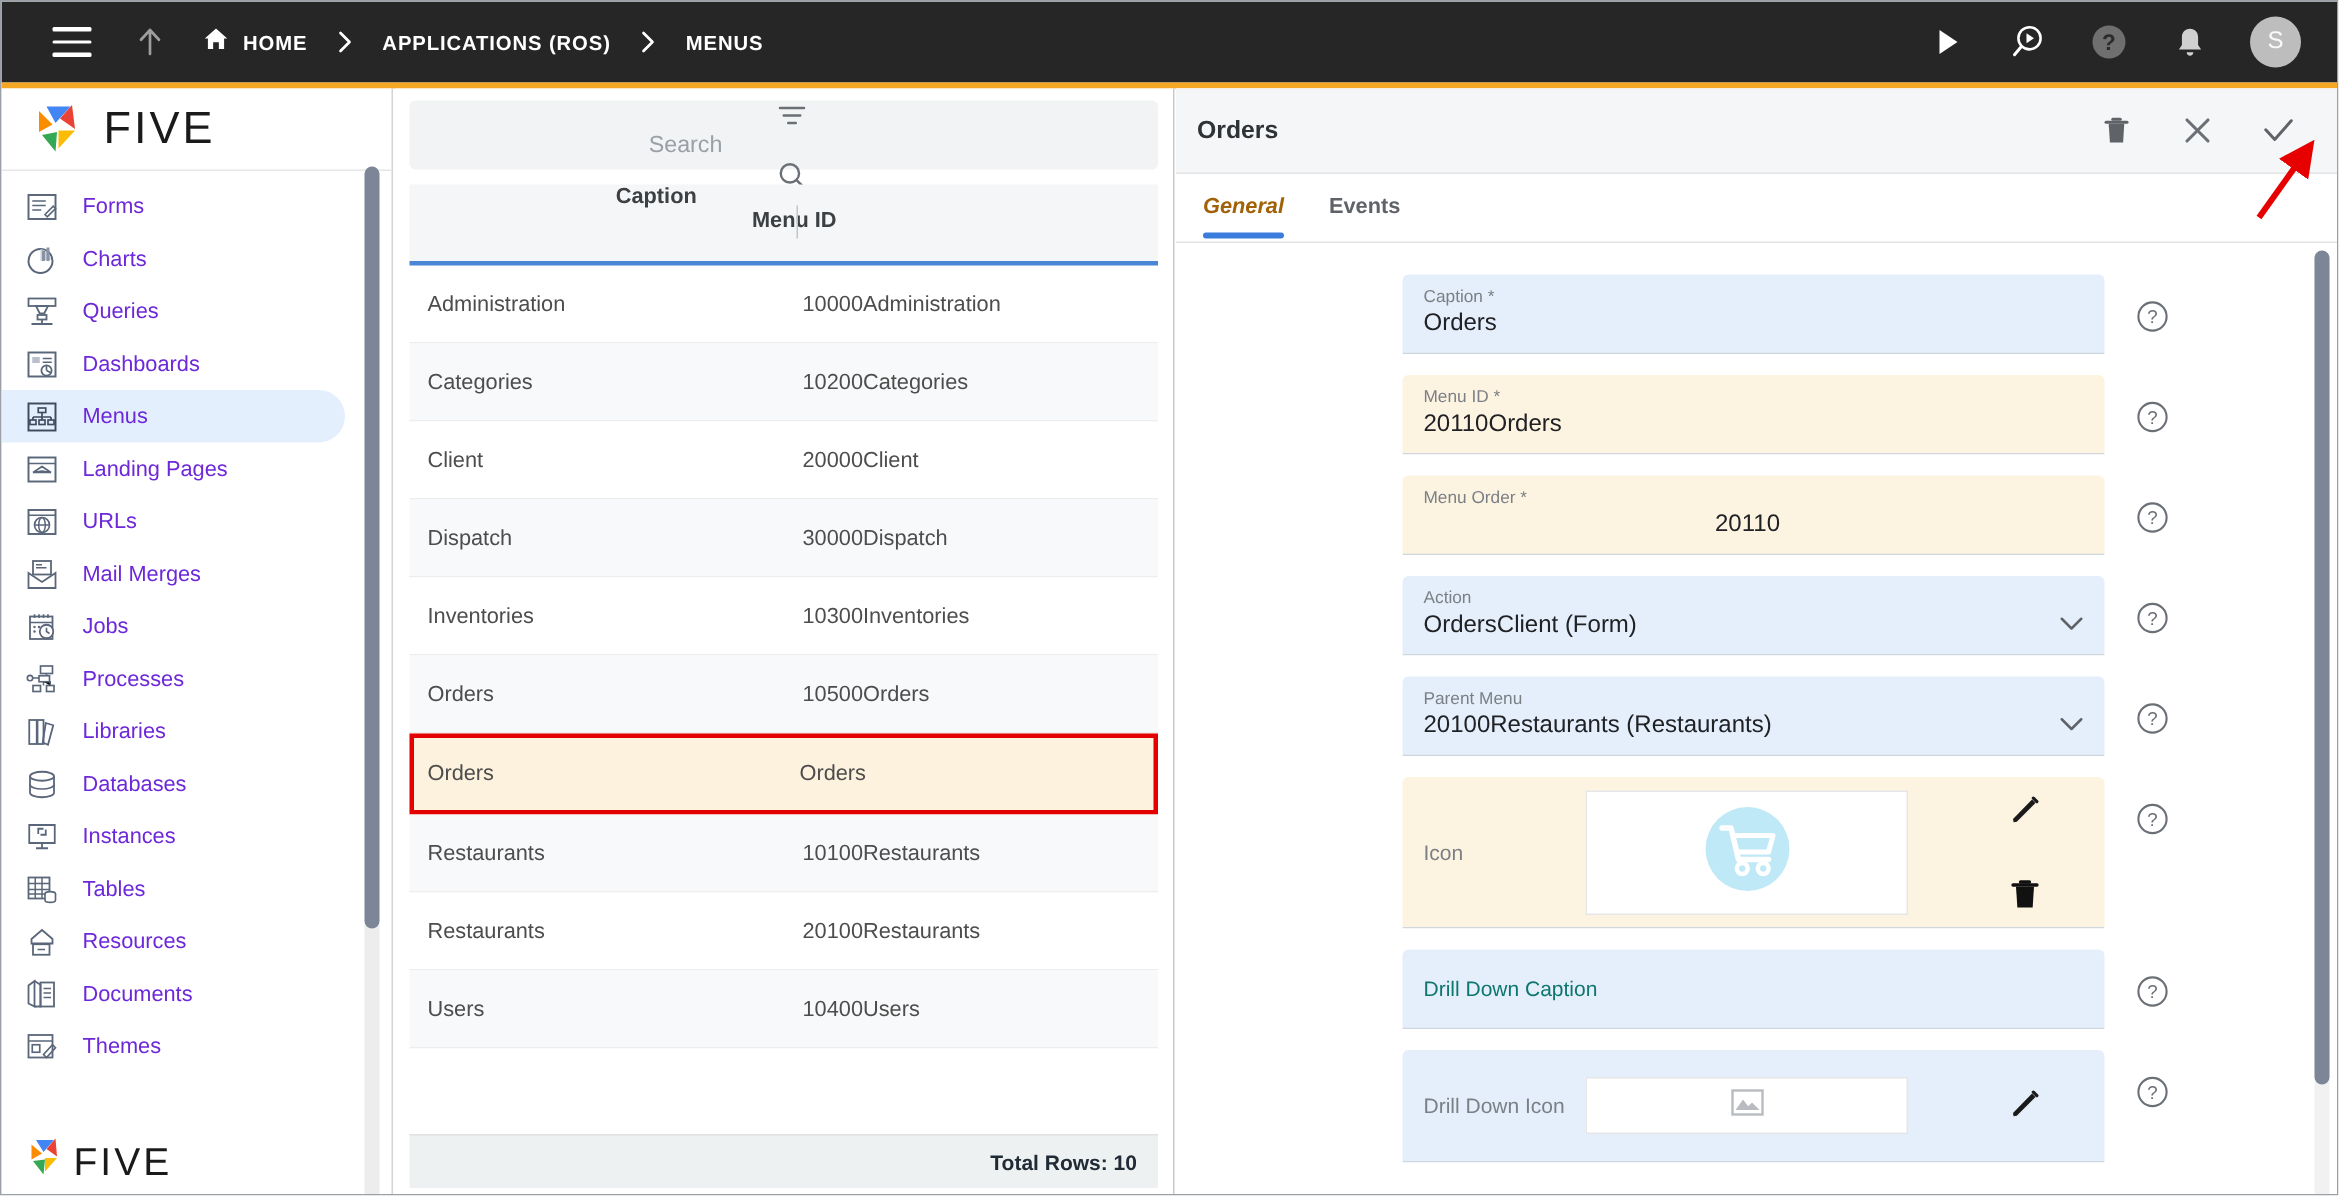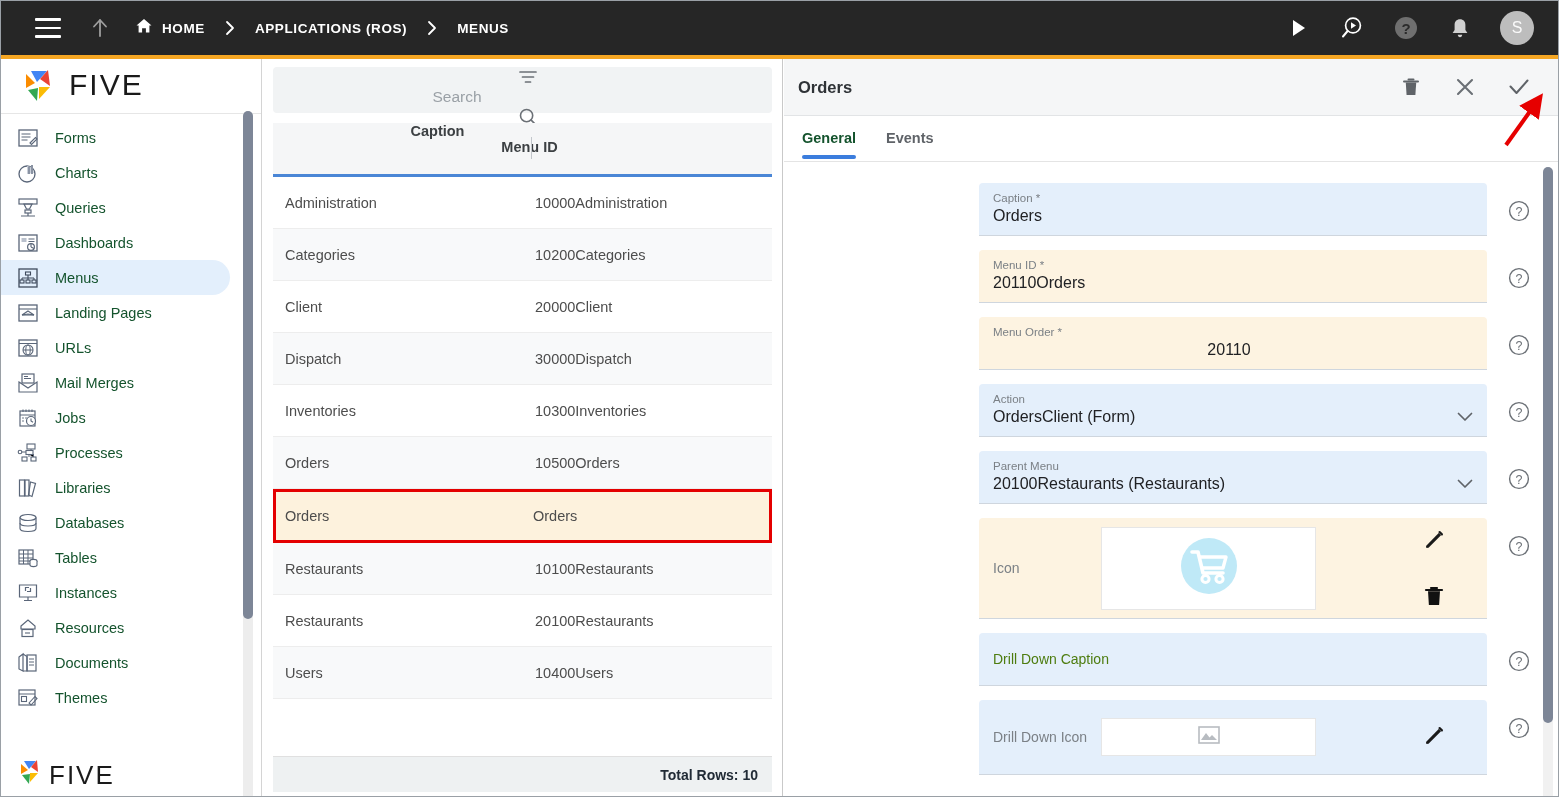--- a/index.html
+++ b/index.html
@@ -61,21 +61,21 @@
   }
   .nav-list { padding-top: 6px; }
   .nav-item {
     display: flex; align-items: center; height: 35px; gap: 14px;
     padding-left: 14px; margin-right: 31px;
     border-radius: 0 18px 18px 0;
     cursor: pointer;
   }
   .nav-item.active { background: #e3effc; }
   .nav-label {
-    font-size: 14.5px; color: #14532d;
+    font-size: 14.5px; color: #6d28d9;
   }
   .nav-ico { width: 26px; height: 26px; flex: 0 0 26px; display:flex; align-items:center; justify-content:center; }
   .sidebar-footer-logo {
     position: absolute; left: 14px; bottom: 2px;
   }
   .sb-scrollbar {
     position: absolute; right: 8px; top: 52px; width: 10px; height: 706px;
     background: #ededed; border-radius: 5px;
   }
   .sb-thumb {
@@ -154,47 +154,46 @@
   .detail-head {
     height: 57px; background: #f5f6f7; border-bottom: 1px solid #e2e4e6;
     display: flex; align-items: center; padding: 0 16px 0 14px;
   }
   .detail-title { font-size: 16.5px; font-weight: bold; color: #2f3337; }
   .detail-actions { margin-left: auto; display: flex; align-items: center; gap: 28px; padding-right: 12px; }
   .dact { width: 26px; height: 26px; display:flex; align-items:center; justify-content:center; cursor: pointer; }
 
   .tabs { height: 46px; display: flex; align-items: flex-start; padding: 14px 0 0 18px; gap: 30px; border-bottom: 1px solid #e4e4e4; position: relative;}
   .tab { font-size: 14.5px; font-weight: bold; color: #5f6368; cursor: pointer; padding-bottom: 12px; position: relative;}
-  .tab.active { color: #14532d; }
+  .tab.active { color: #a16207; font-style: italic; }
   .tab.active::after {
     content: ""; position: absolute; left: 0; right: 0; bottom: -1px; height: 4px;
     background: #3b7ddd; border-radius: 2px;
   }
 
   .form-area {
     position: absolute; left: 0; top: 104px; width: 776px; height: 635px;
     overflow: hidden; padding-top: 20px;
   }
   .field-row { display: flex; align-items: flex-start; margin: 0 0 14px 151px; }
   .field {
-    width: 508px; border-radius: 4px 4px 0 0; position: relative;
+    width: 468px; border-radius: 4px 4px 0 0; position: relative;
     border-bottom: 1px solid #cfd6de;
-    margin-left: 44px;
   }
   .field.blue { background: #e4effb; }
   .field.cream { background: #fdf3e1; }
   .field-label {
     font-size: 11.5px; color: #7b8086; padding: 8px 0 0 14px; line-height: 14px;
   }
   .field-value {
     font-size: 16px; color: #202124; padding: 2px 14px 10px 14px; min-height: 26px;
   }
   .field-value.right { text-align: center; padding-right: 22px; }
   .field-placeholder {
-    font-size: 14px; color: #4d7c0f; padding: 18px 0 18px 14px;
+    font-size: 14px; color: #0f766e; padding: 18px 0 18px 14px;
   }
   .chev {
     position: absolute; right: 14px; top: 24px; width: 16px; height: 10px;
   }
   .help-ico {
     width: 24px; height: 24px; margin-left: 20px; margin-top: 16px;
     display: flex; align-items: center; justify-content: center; cursor: pointer;
   }
 
   .icon-field { display: flex; align-items: center; height: 100px; padding: 0 14px; }
@@ -462,38 +461,38 @@
               <path d="M3 5.5 L3 16.5 C3 18.2 6.6 19.5 11 19.5 C15.4 19.5 19 18.2 19 16.5 L19 5.5" fill="none" stroke="#5a6679" stroke-width="1.2"></path>
               <path d="M3 11 C3 12.7 6.6 14 11 14 C15.4 14 19 12.7 19 11" fill="none" stroke="#5a6679" stroke-width="1.1"></path>
             </svg>
         </span>
         <span class="nav-label">Databases</span>
       </div>
 
       <div class="nav-item">
         <span class="nav-ico">
           <svg width="22" height="22" viewBox="0 0 22 22">
+              <path d="M2.5 3 L19.5 3 L19.5 15 L2.5 15 Z" fill="none" stroke="#5a6679" stroke-width="1.2"></path>
+              <path d="M11 15 L11 18 M7 18.5 L15 18.5" stroke="#5a6679" stroke-width="1.2"></path>
+              <path d="M8.5 9 L8.5 5.5 L12 5.5 M13.5 6 L13.5 9.5 L10 9.5" stroke="#5a6679" stroke-width="1.2" fill="none"></path>
+            </svg>
+        </span>
+        <span class="nav-label">Instances</span>
+      </div>
+
+      <div class="nav-item">
+        <span class="nav-ico">
+          <svg width="22" height="22" viewBox="0 0 22 22">
               <rect x="2" y="3" width="14" height="14" fill="none" stroke="#5a6679" stroke-width="1.2"></rect>
               <path d="M2 7 L16 7 M2 11 L16 11 M2 14 L16 14 M6.5 3 L6.5 17 M11 3 L11 17" stroke="#5a6679" stroke-width="1"></path>
               <ellipse cx="16.5" cy="14" rx="3.5" ry="1.6" fill="#fff" stroke="#5a6679" stroke-width="1.1"></ellipse>
               <path d="M13 14 L13 18 C13 18.9 14.6 19.6 16.5 19.6 C18.4 19.6 20 18.9 20 18 L20 14" fill="#fff" stroke="#5a6679" stroke-width="1.1"></path>
             </svg>
         </span>
         <span class="nav-label">Tables</span>
-      </div>
-
-      <div class="nav-item">
-        <span class="nav-ico">
-          <svg width="22" height="22" viewBox="0 0 22 22">
-              <path d="M2.5 3 L19.5 3 L19.5 15 L2.5 15 Z" fill="none" stroke="#5a6679" stroke-width="1.2"></path>
-              <path d="M11 15 L11 18 M7 18.5 L15 18.5" stroke="#5a6679" stroke-width="1.2"></path>
-              <path d="M8.5 9 L8.5 5.5 L12 5.5 M13.5 6 L13.5 9.5 L10 9.5" stroke="#5a6679" stroke-width="1.2" fill="none"></path>
-            </svg>
-        </span>
-        <span class="nav-label">Instances</span>
       </div>
 
       <div class="nav-item">
         <span class="nav-ico">
           <svg width="22" height="22" viewBox="0 0 22 22">
               <path d="M4 9 L11 3 L18 9 L18 12 L4 12 Z" fill="none" stroke="#5a6679" stroke-width="1.2"></path>
               <rect x="5" y="12.5" width="11" height="7" fill="none" stroke="#5a6679" stroke-width="1.2"></rect>
               <path d="M8 16 L13 16" stroke="#5a6679" stroke-width="1.1"></path>
             </svg>
         </span>

